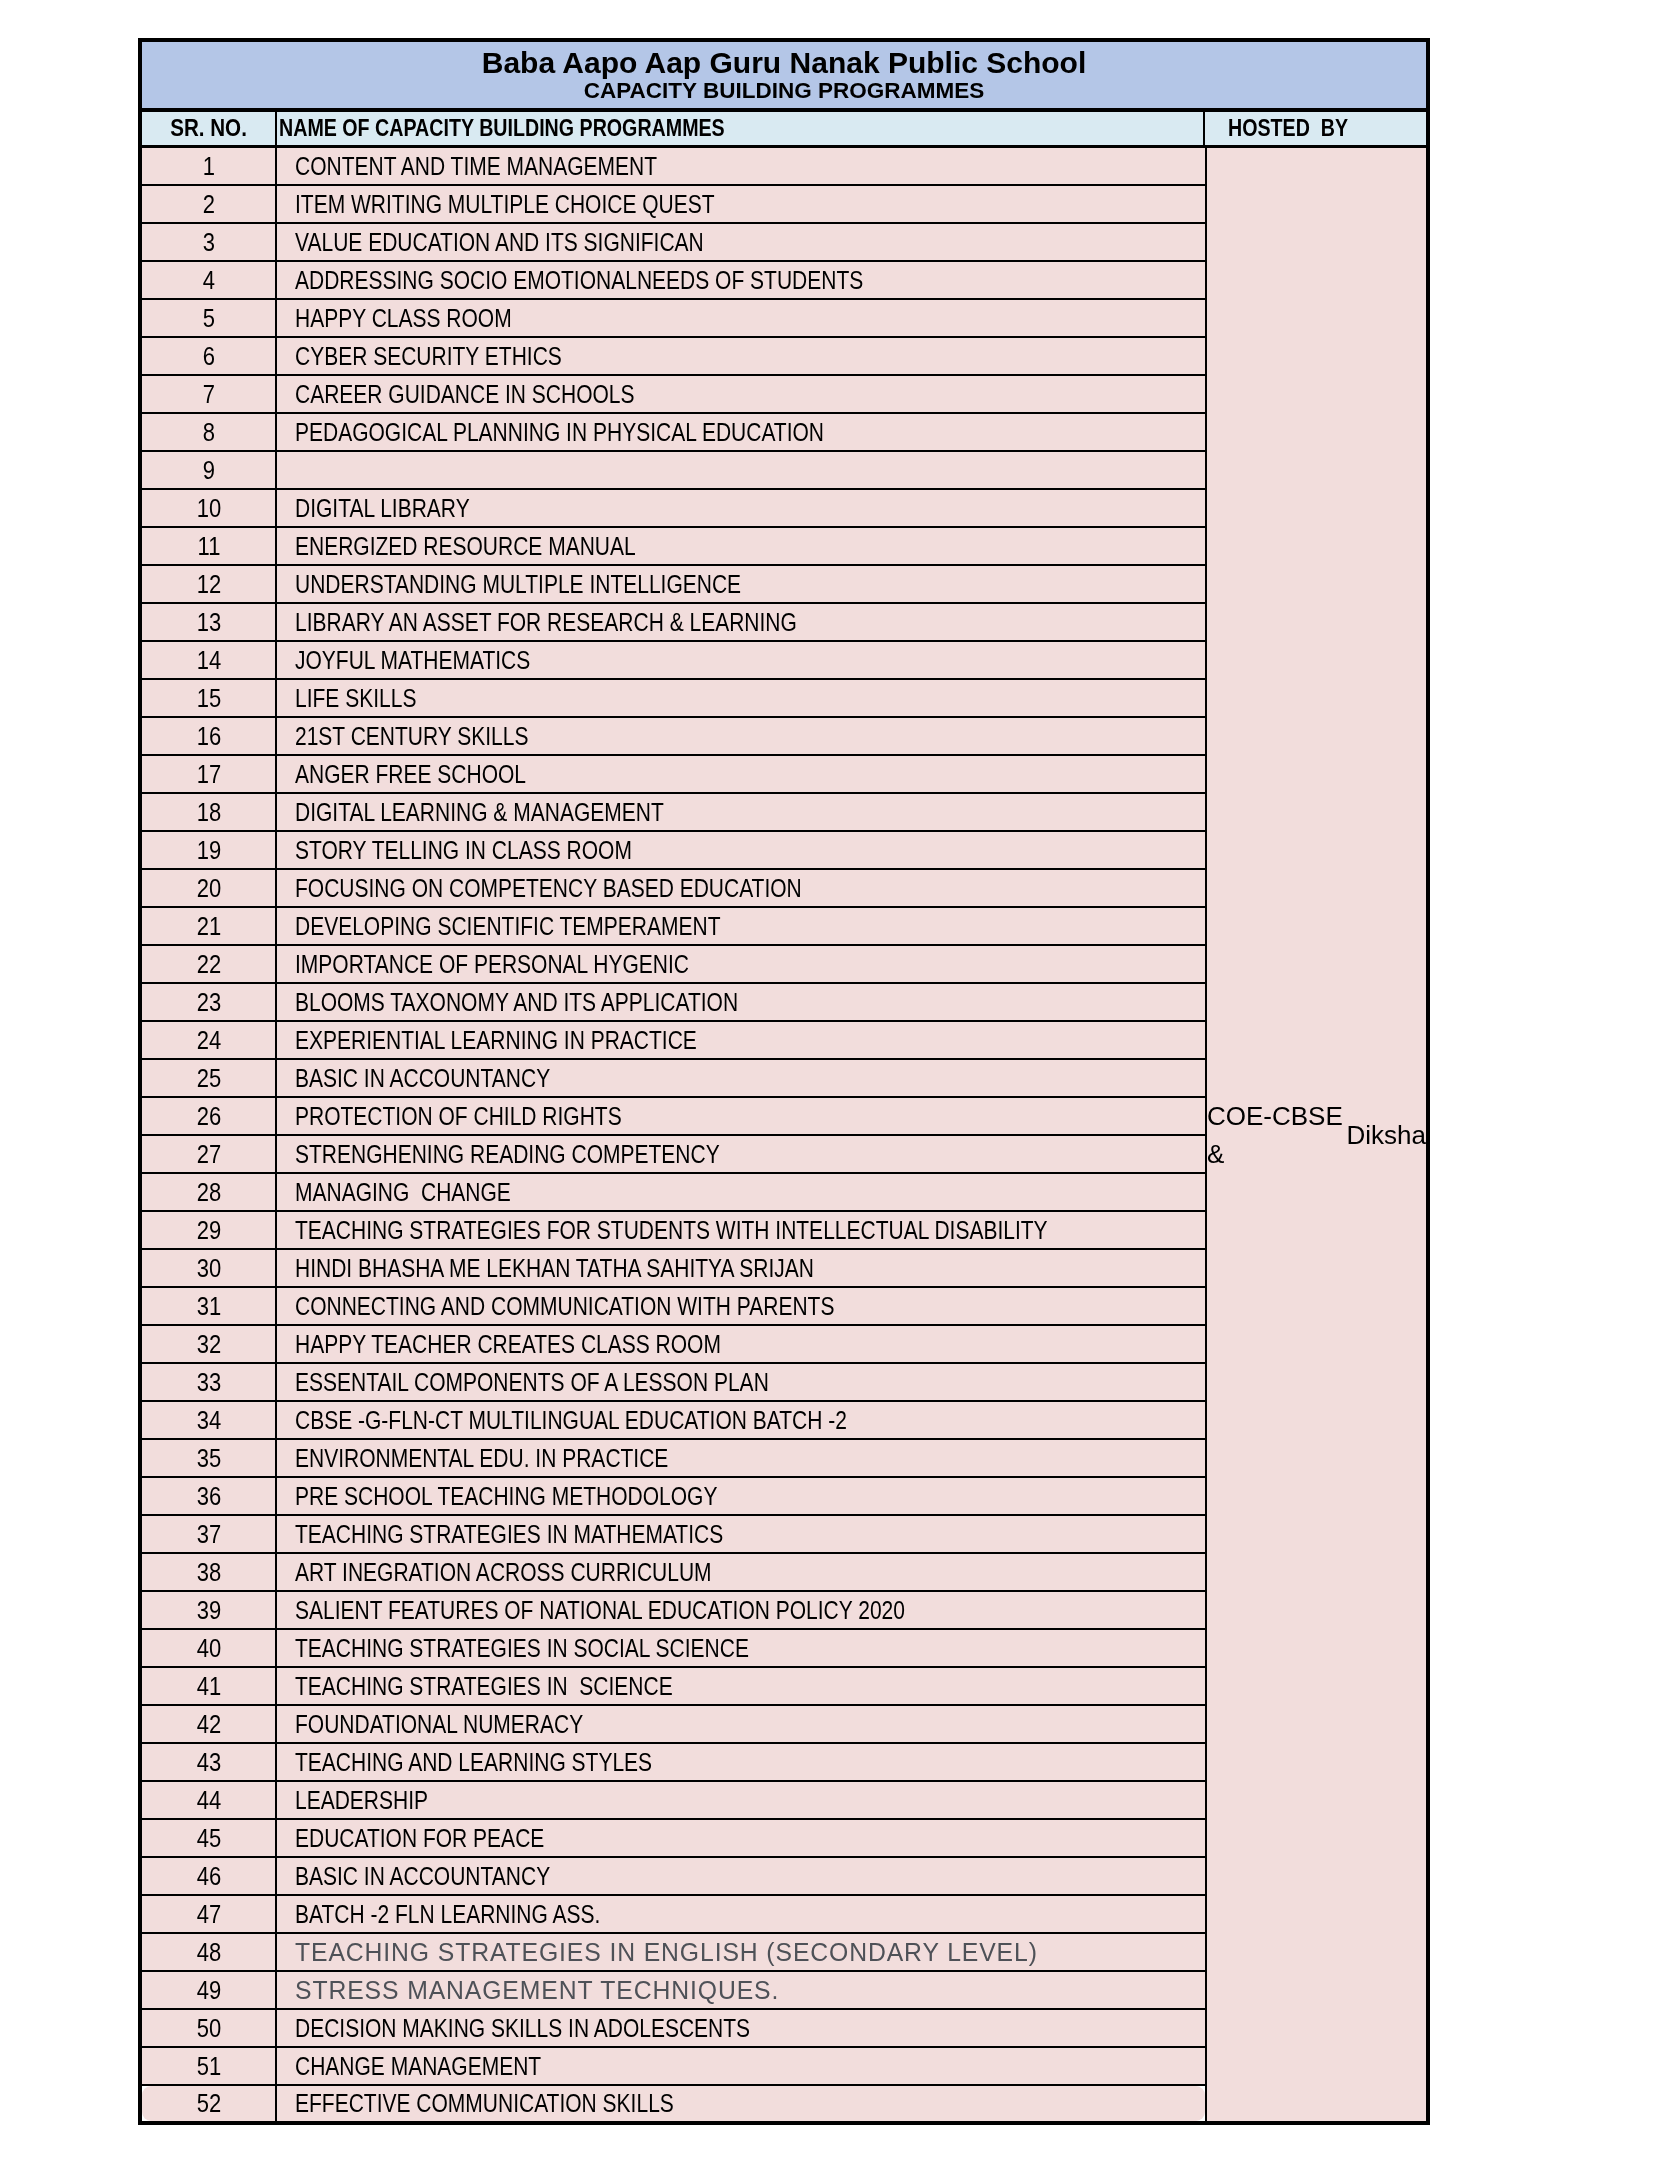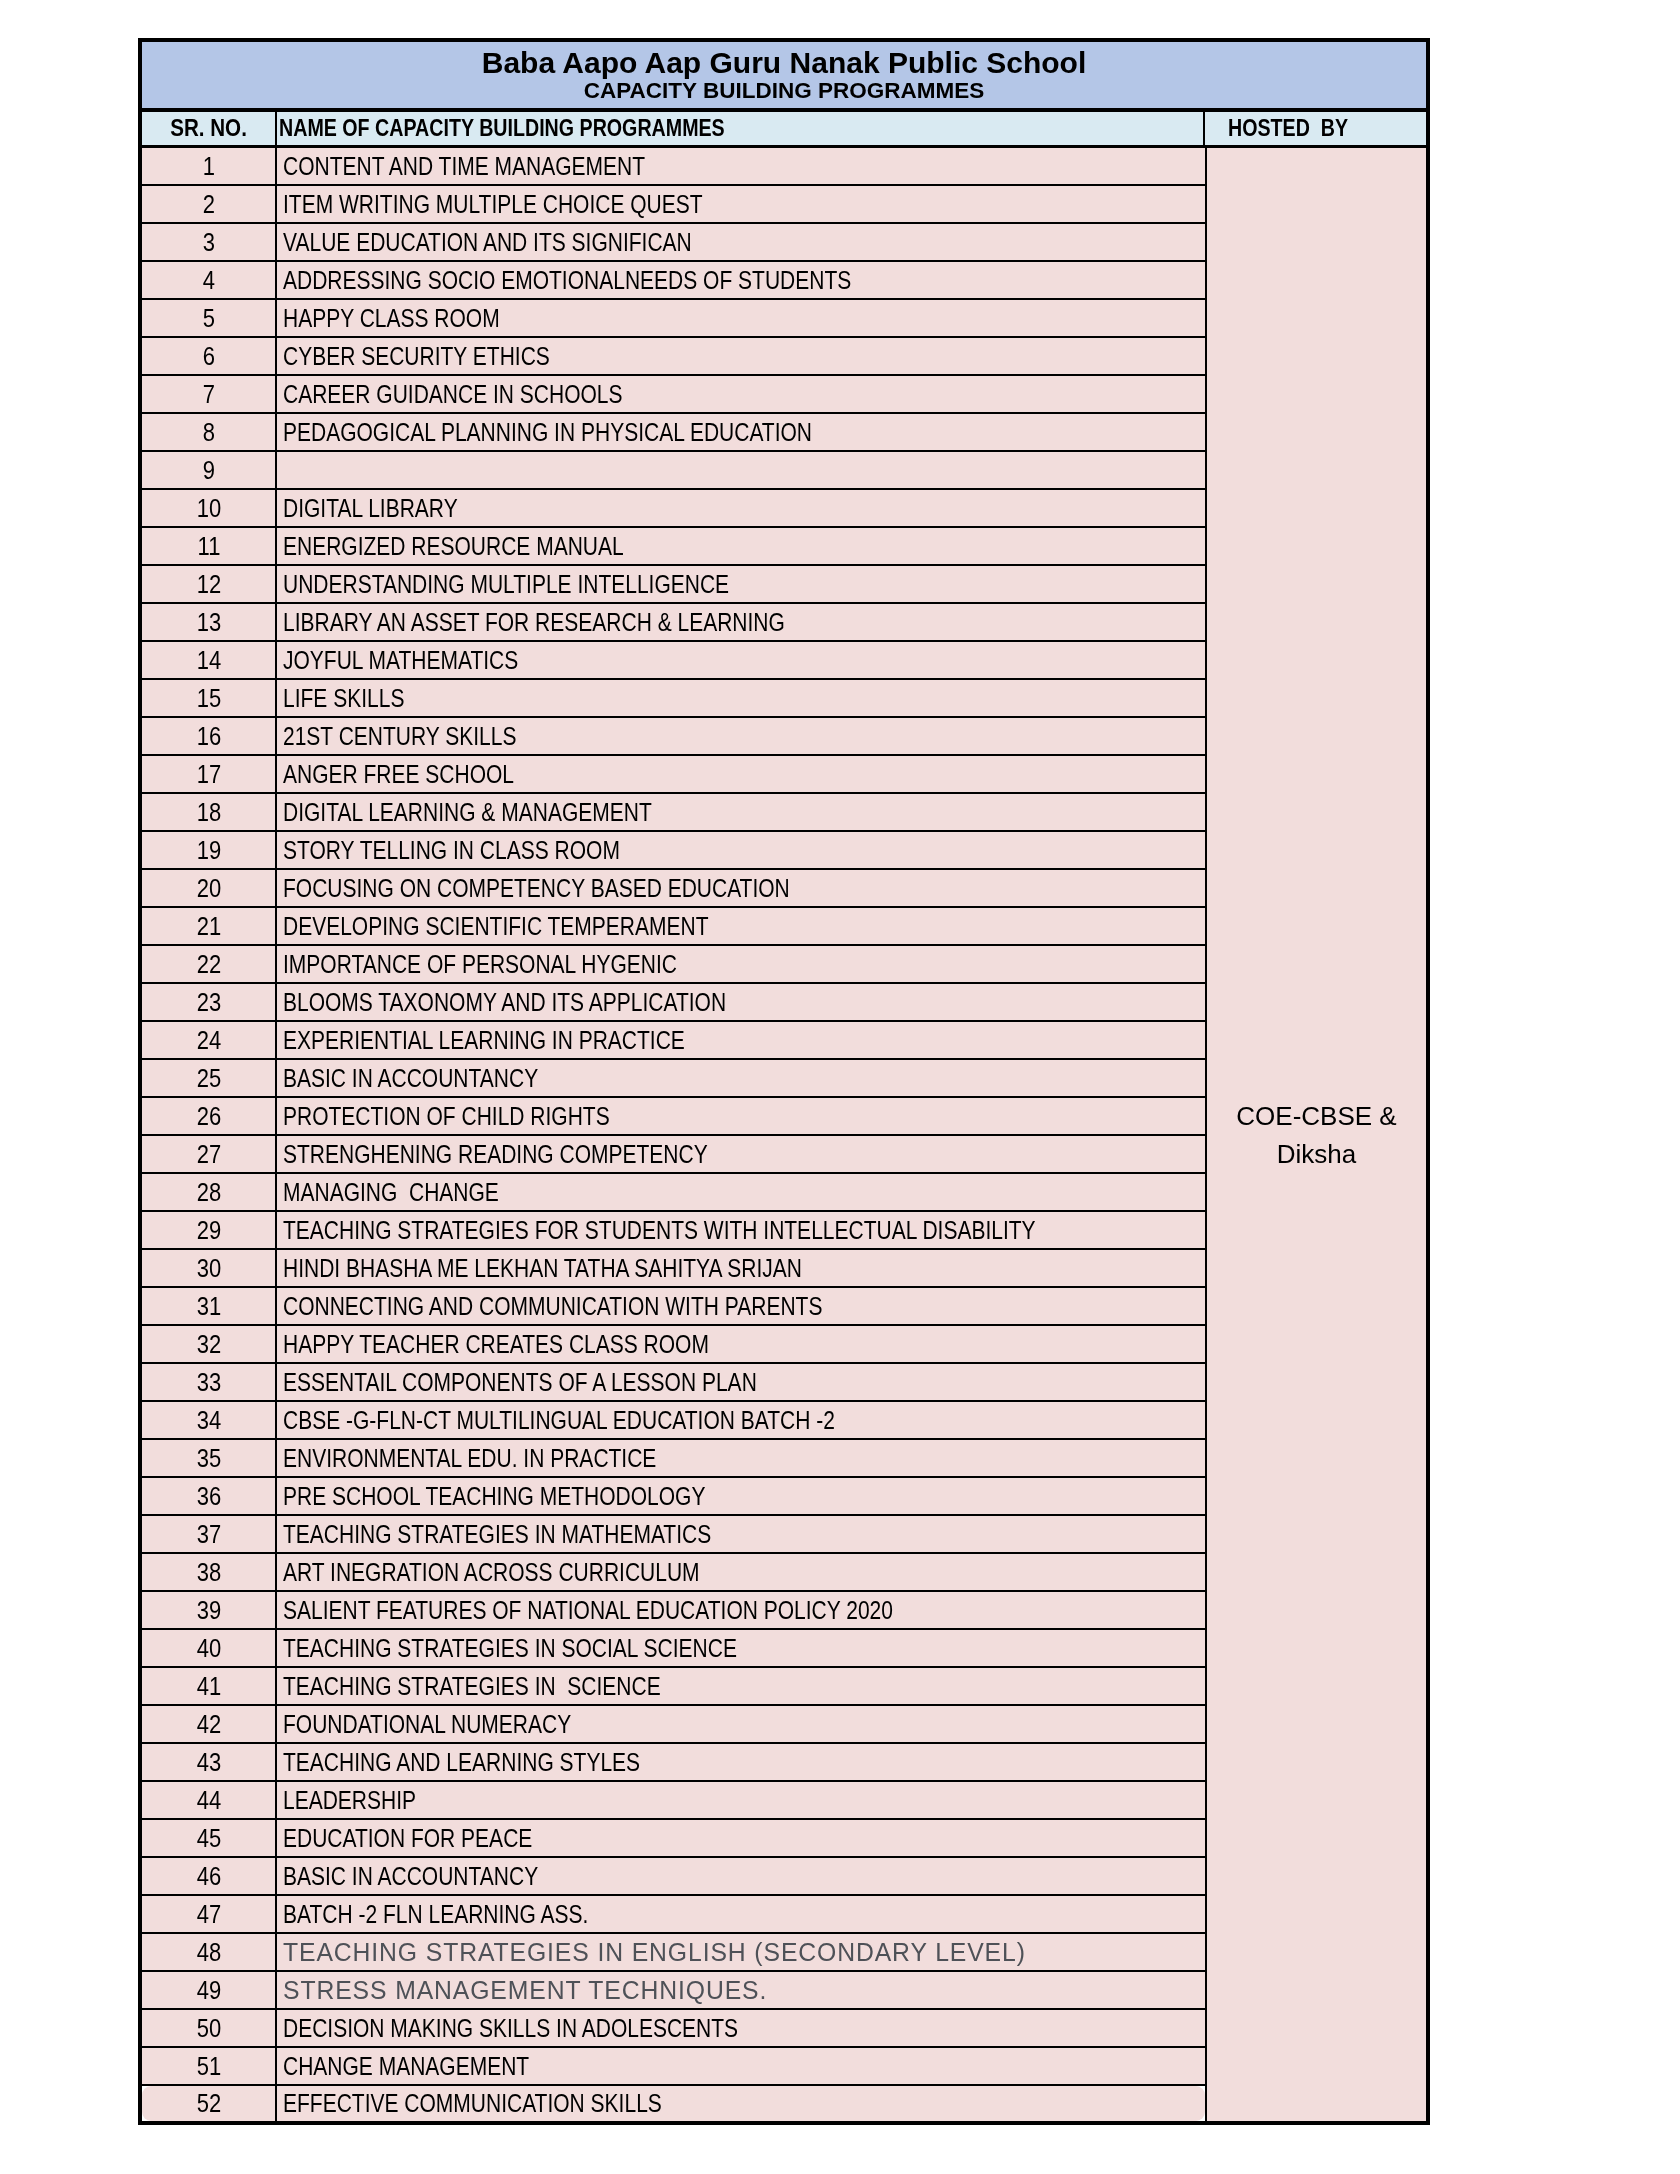--- a/index.html
+++ b/index.html
@@ -32,27 +32,27 @@
   .c-name{flex:1;padding-left:2px;border-right:2.7px solid var(--border);}
   .c-host{width:221px;flex:none;padding-left:23px;}
   .cond{display:inline-block;transform:scaleX(0.84);transform-origin:left center;white-space:pre;}
   .cond-c{display:inline-block;transform:scaleX(0.88);transform-origin:center center;white-space:pre;}
   .body-wrap{display:flex;align-items:stretch;}
   .rows{flex:1;display:flex;flex-direction:column;}
   .row{display:flex;background:var(--row-bg);height:38px;border-bottom:2.7px solid var(--border);}
   .row:last-child{border-bottom:none;height:35px;border-radius:9px;}
   .cell-num{width:135px;flex:none;display:flex;align-items:center;justify-content:center;
     font-size:25px;border-right:2.7px solid var(--border);}
-  .cell-name{flex:1;display:flex;align-items:center;padding-left:6px;font-size:25px;}
+  .cell-name{flex:1;display:flex;align-items:center;padding-left:18px;font-size:25px;}
   .row.muted .cell-name{color:var(--muted);letter-spacing:0.9px;}
   .row.muted .cell-name .cond{transform:scaleX(0.99);}
   .hosted-cell{
     width:221px;flex:none;background:var(--row-bg);
     border-left:2.7px solid var(--border);
-    display:flex;flex-direction:column;align-items:center;justify-content:center;
+    display:flex;flex-direction:row;align-items:center;justify-content:center;
     font-size:26px;line-height:38px;
   }
 </style>
 </head>
 <body>
 
 <div class="sheet">
   <div class="tbl">
 
     <div class="title-block">

